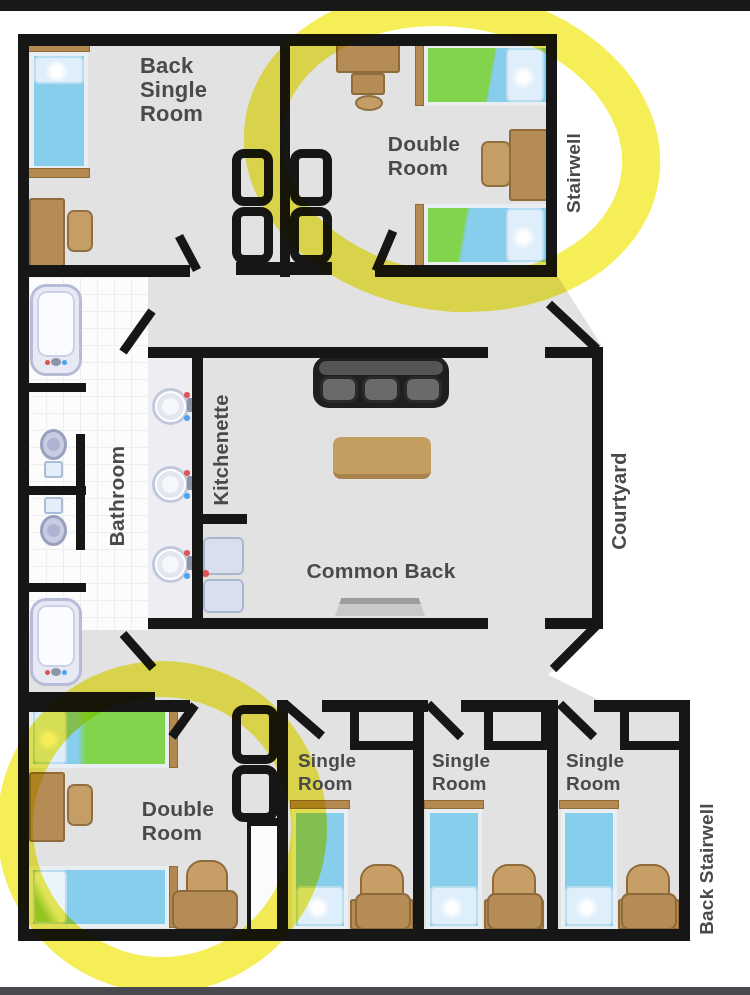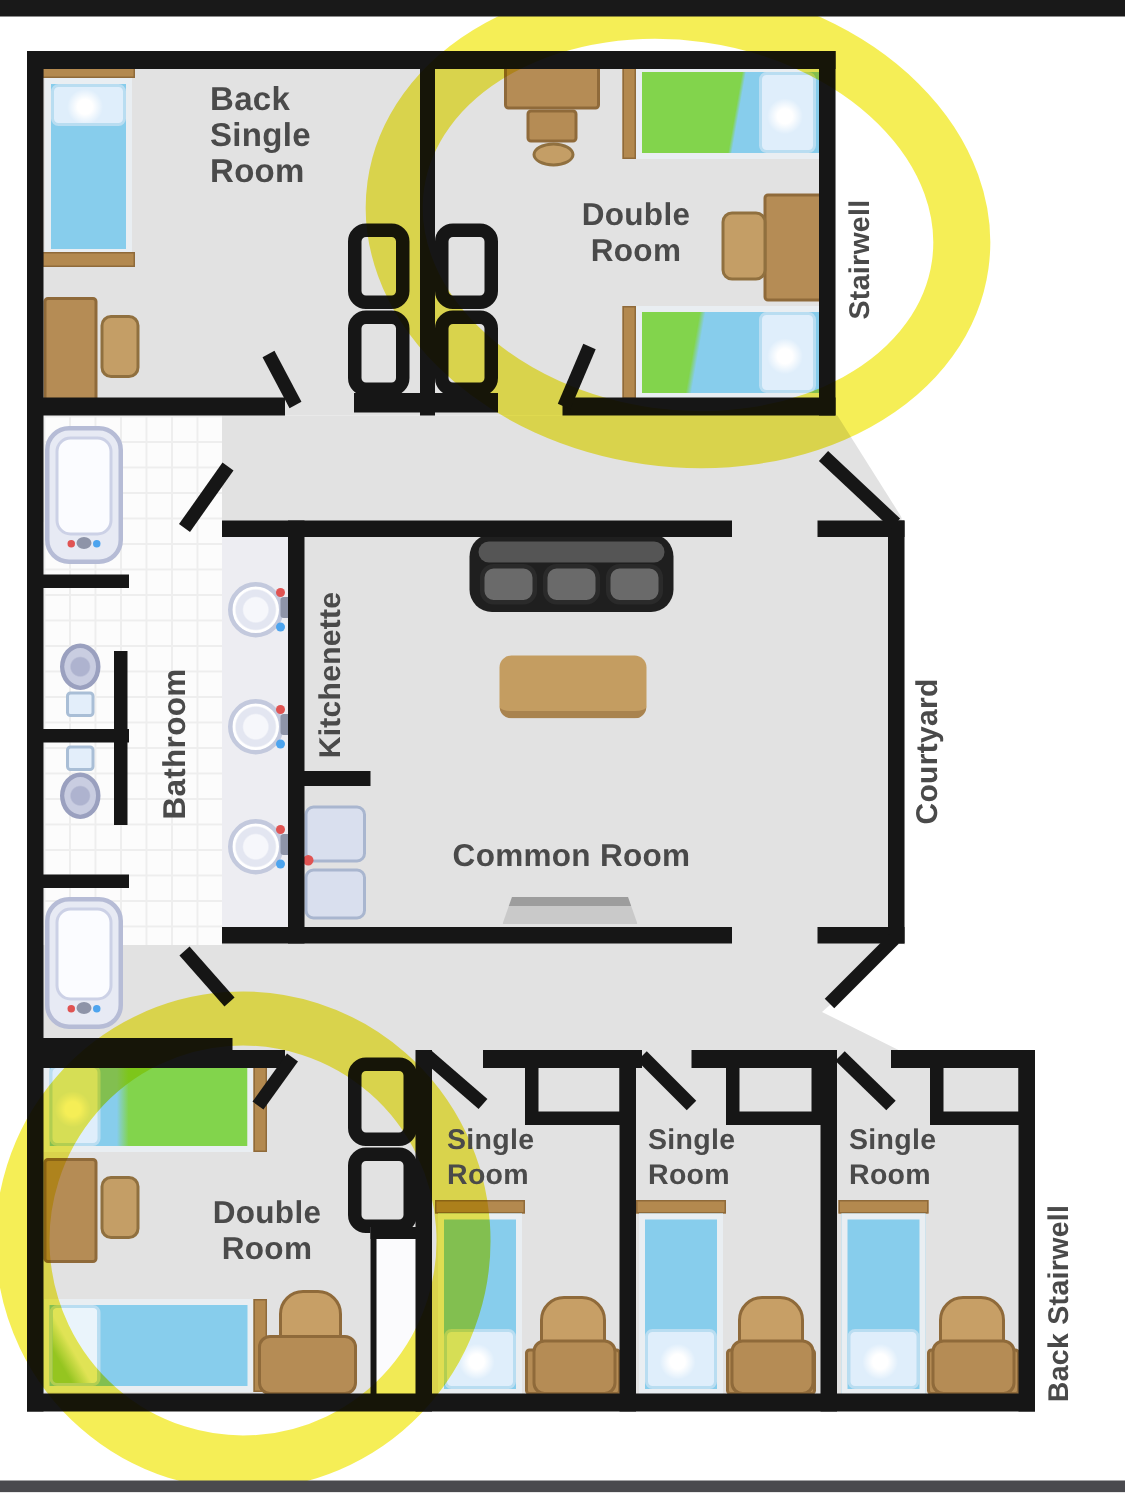--- a/index.html
+++ b/index.html
@@ -29,21 +29,21 @@
   .sink{background:radial-gradient(circle at 50% 50%, #f6f7fb 0 8px, #e3e6f1 9px 13px, #ffffff 14px);
         border:3px solid #c3c9dd;border-radius:50%;}
   .tbowl{background:radial-gradient(circle, #aeb3cf 0 6px, #c9cde1 7px);border:3px solid #9aa0bf;border-radius:50%;}
   .ttank{background:#e3eefa;border:2px solid #a9bed6;border-radius:3px;}
   .kb{background:#d9dfee;border:2px solid #a9b6cf;border-radius:6px;}
   .dr{background:#e05352;border-radius:50%;}
   .db{background:#4da4ee;border-radius:50%;}
   .fau{background:#8e94a8;border-radius:2px;}
   .lbl{position:absolute;font-weight:700;color:#4a4a4a;letter-spacing:.2px;}
   .v{transform:translate(-50%,-50%) rotate(-90deg);white-space:nowrap;}
-  .c{transform:translate(-50%,-50%);text-align:center;}
+  .c{transform:translate(-50%,-50%);}
   .line{display:block;}
 </style>
 </head>
 <body>
 
 <div id="plan">
 
   <div class="abs floor" style="left:18px;top:35px;width:539px;height:242px;"></div>
   <div class="abs floor" style="left:18px;top:277px;width:583px;height:71px;"></div>
   <div class="abs tile" style="left:29px;top:277px;width:119px;height:415px;"></div>
@@ -216,21 +216,21 @@
   </div>
 
   <div class="lbl c" style="left:424px;top:156px;font-size:21px;line-height:24px;">
     <span class="line">Double</span>
     <span class="line">Room</span>
   </div>
 
   <div class="lbl v" style="left:574px;top:173px;font-size:19px;">Stairwell</div>
   <div class="lbl v" style="left:117px;top:496px;font-size:21px;">Bathroom</div>
   <div class="lbl v" style="left:221px;top:450px;font-size:20px;">Kitchenette</div>
-  <div class="lbl c" style="left:381px;top:571px;font-size:21px;white-space:nowrap;">Common Room</div>
+  <div class="lbl c" style="left:381px;top:571px;font-size:21px;white-space:nowrap;">Common Back</div>
   <div class="lbl v" style="left:619px;top:501px;font-size:20px;">Courtyard</div>
 
   <div class="lbl c" style="left:178px;top:821px;font-size:21px;line-height:24px;">
     <span class="line">Double</span>
     <span class="line">Room</span>
   </div>
 
   <div class="lbl" style="left:298px;top:749px;font-size:19px;line-height:23px;">
     <span class="line">Single</span>
     <span class="line">Room</span>

